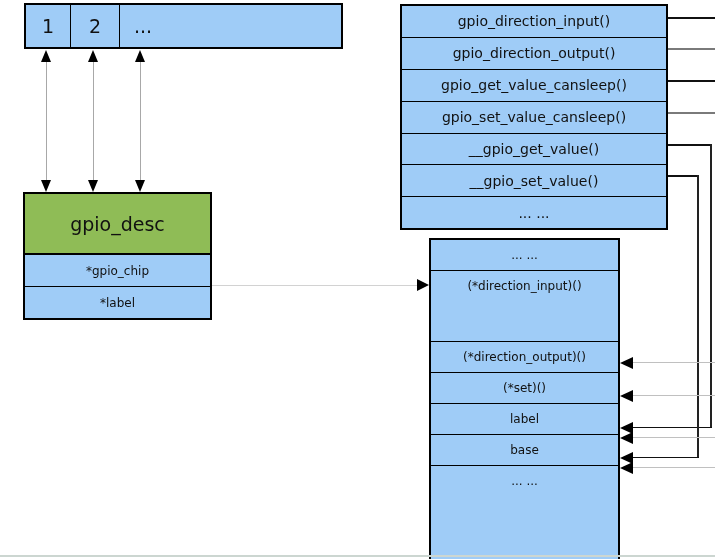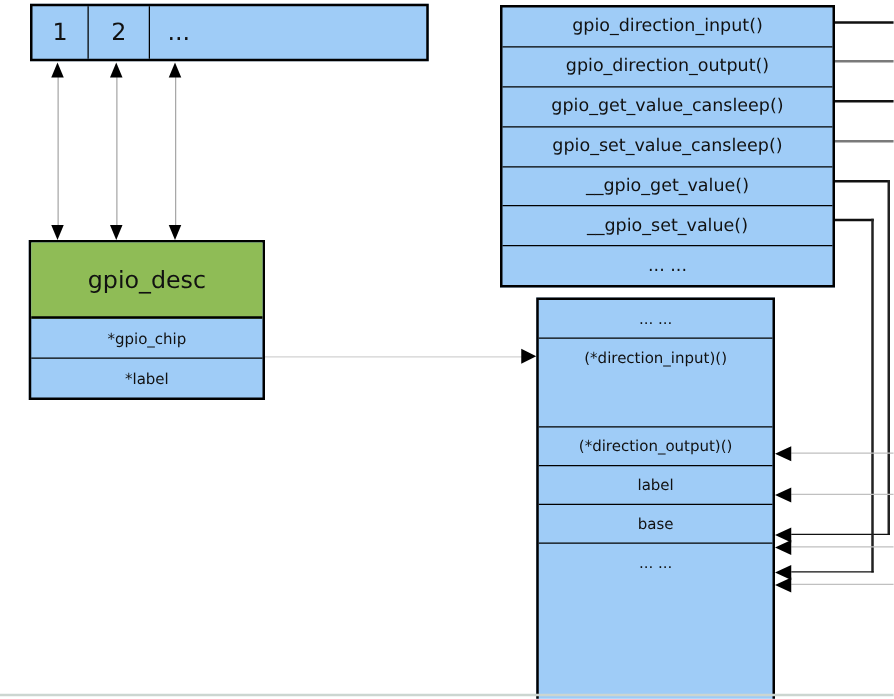--- a/index.html
+++ b/index.html
@@ -118,20 +118,21 @@
   <div class="row">gpio_set_value_cansleep()</div>
   <div class="row">__gpio_get_value()</div>
   <div class="row">__gpio_set_value()</div>
   <div class="row">... ...</div>
 </div>
 
 <div class="struct" style="left:429px; top:238px; width:191px; height:334px;">
   <div class="row" style="height:30px;">... ...</div>
   <div class="row" style="height:30px;">(*direction_input)()</div>
   <div class="row" style="height:30px;margin-top:40px;">(*direction_output)()</div>
+  <div class="row" style="height:30px;">(*set)()</div>
   <div class="row" style="height:30px;">label</div>
   <div class="row" style="height:30px;">base</div>
   <div class="row" style="height:30px;">... ...</div>
 </div>
 
 <div class="hline" style="left:668px; top:17px;  width:47px; height:2px;"></div>
 <div class="hline gray" style="left:668px; top:48px;  width:47px; height:2px;"></div>
 <div class="hline" style="left:668px; top:80px;  width:47px; height:2px;"></div>
 <div class="hline gray" style="left:668px; top:112px; width:47px; height:2px;"></div>
 

